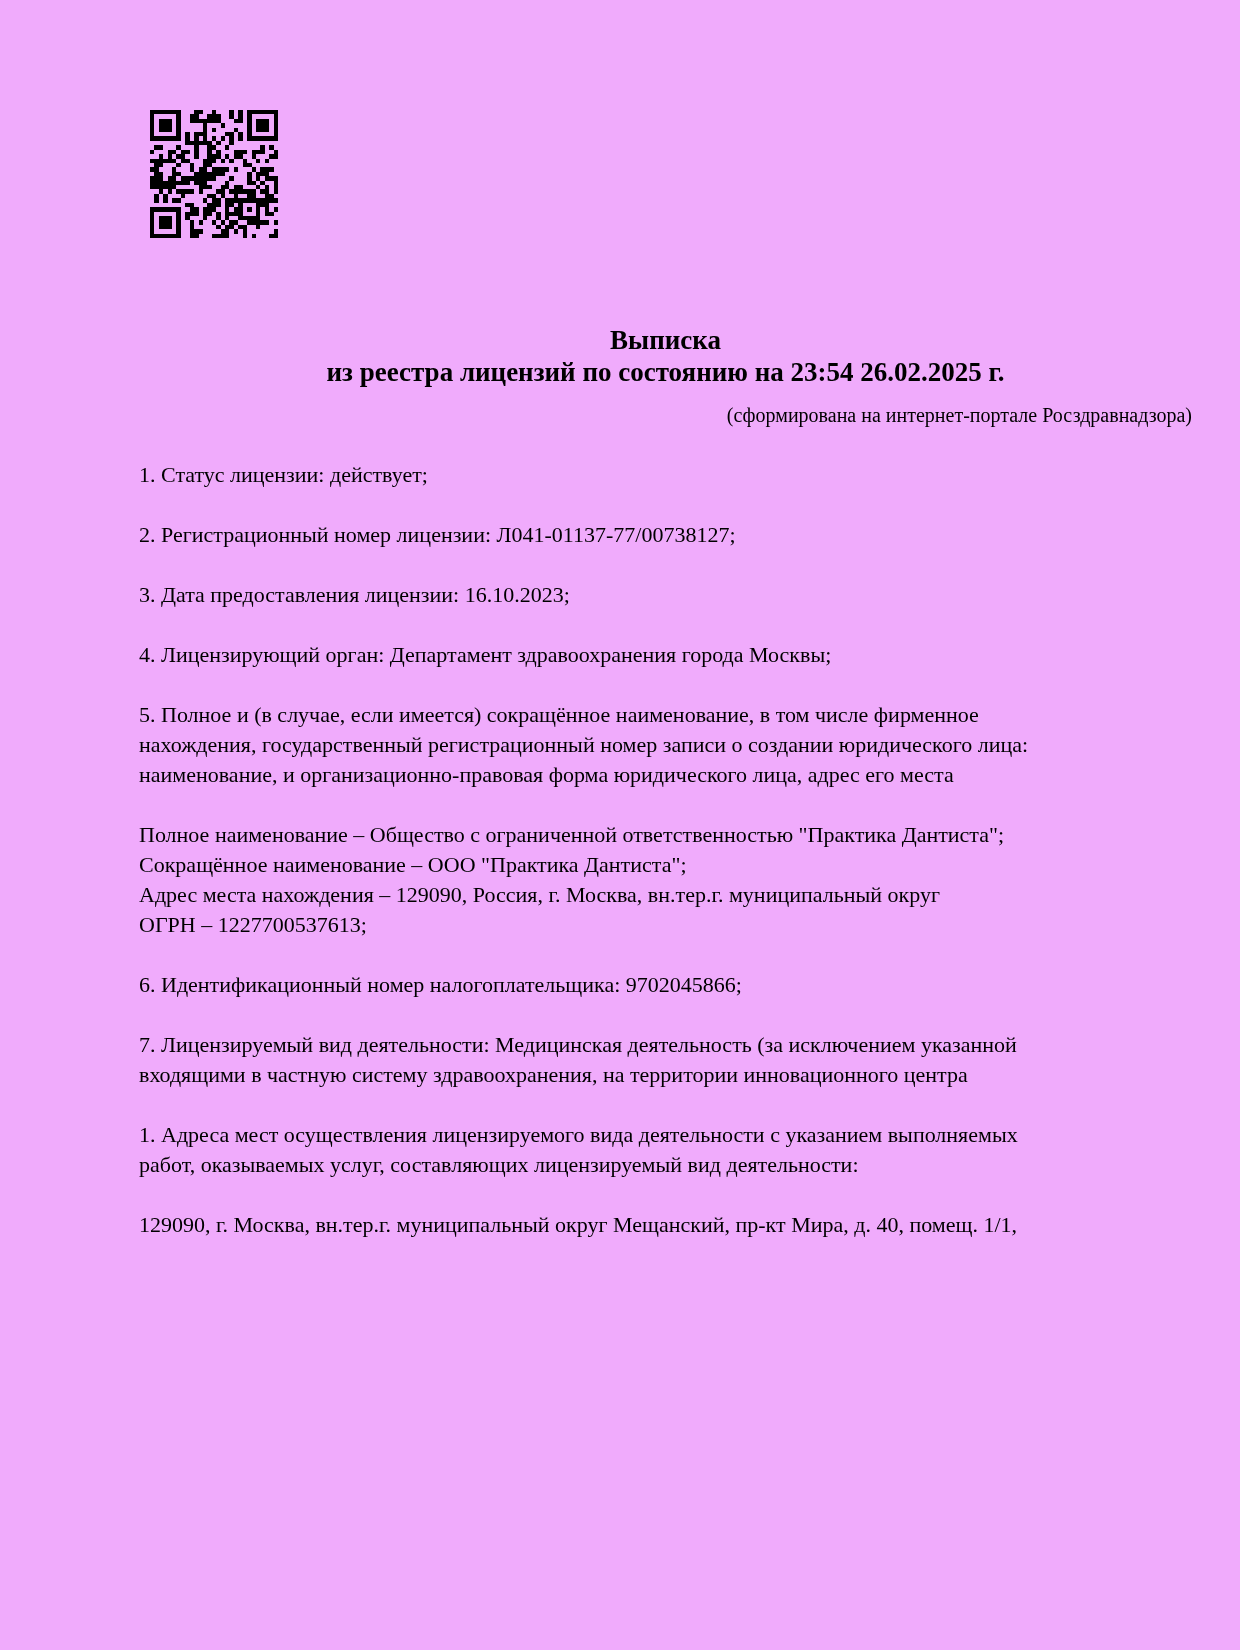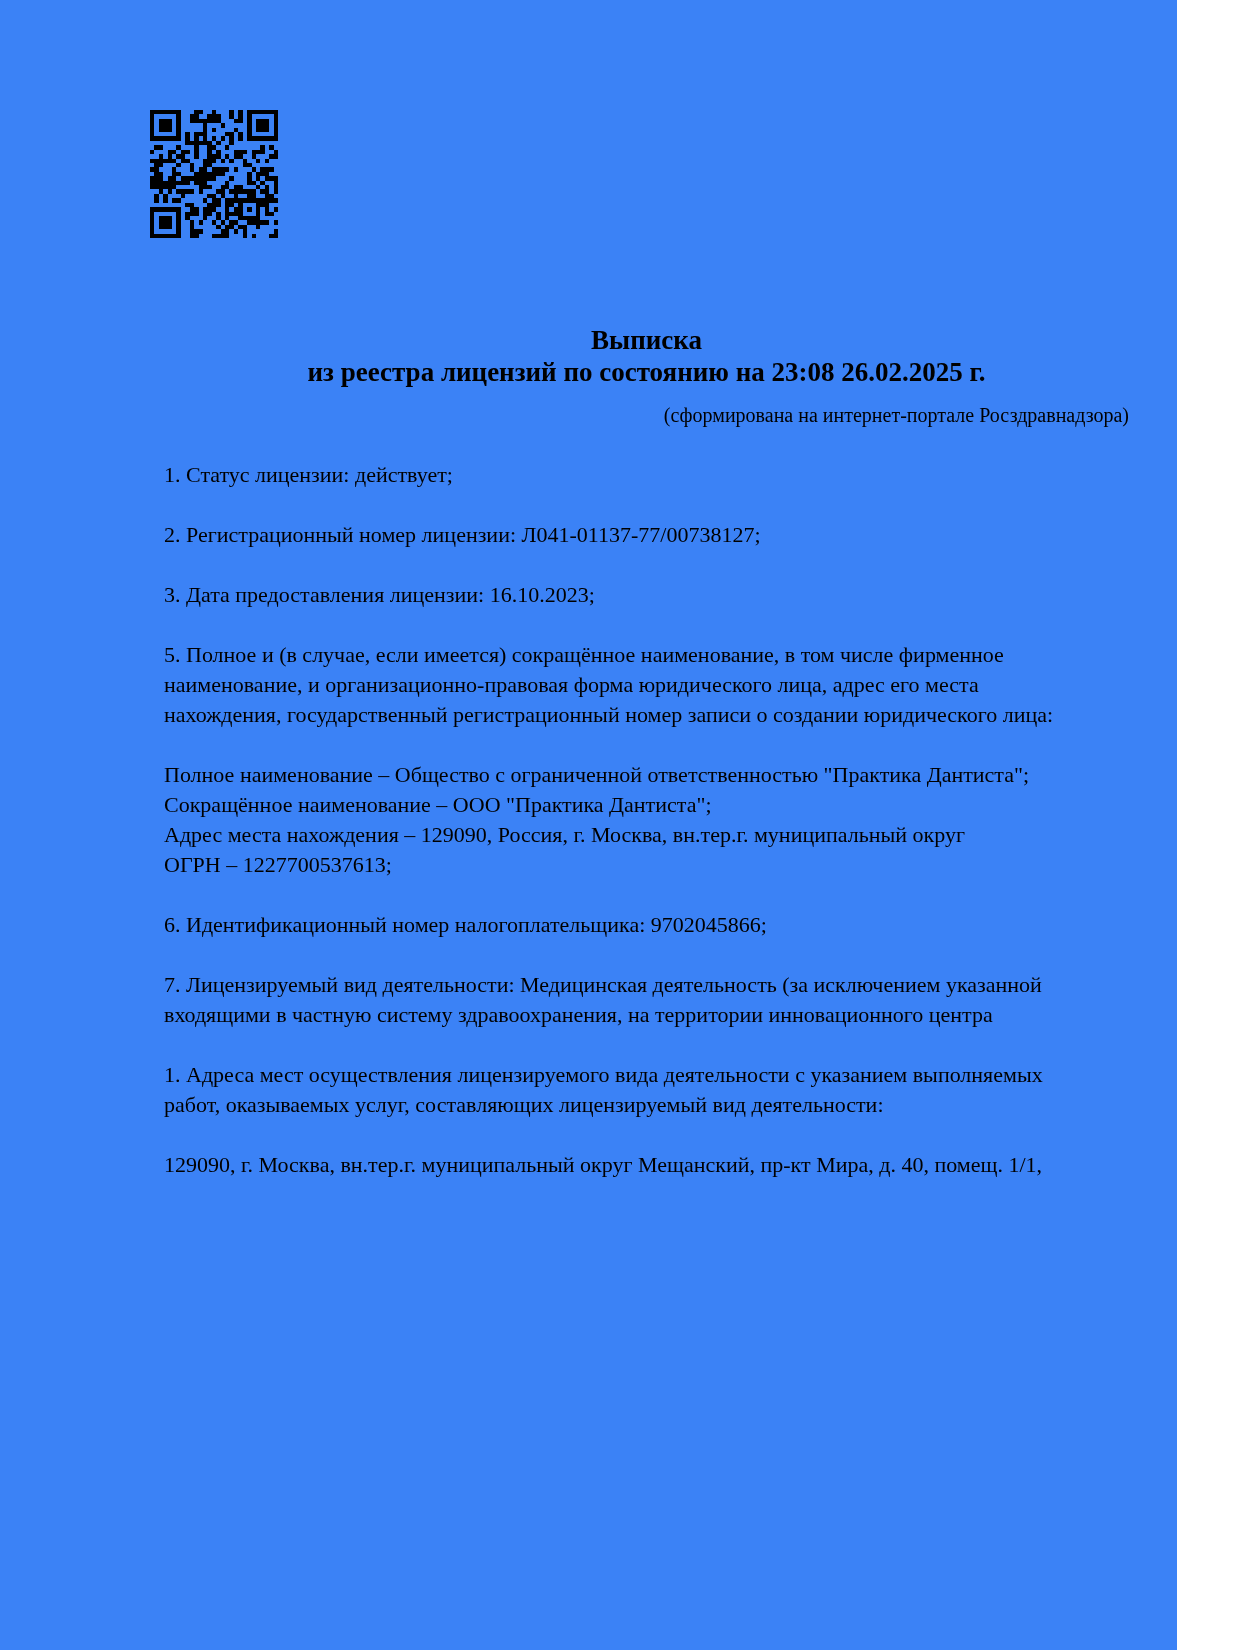--- a/index.html
+++ b/index.html
@@ -5,25 +5,24 @@
   html, body { margin: 0; padding: 0; }
   body {
     width: 1240px;
     height: 1650px;
     background: #ffffff;
     color: #000000;
     font-family: "Liberation Serif", serif;
   }
   .page {
     position: relative;
-    width: 1152px;
+    width: 1240px;
     height: 1650px;
-    background: #3b82f6;
+    background: #f0abfc;
     overflow: hidden;
-    padding-left: 25px;
   }
   .qr {
     position: absolute;
     left: 150px;
     top: 110px;
     width: 128px;
     height: 128px;
   }
   .qr svg { display: block; width: 128px; height: 128px; }
   .content {
@@ -58,39 +57,42 @@
   <div class="qr">
     <svg id="qr-svg" viewBox="0 0 29 29" shape-rendering="crispEdges">
         <path d="M0 0h1v1h-1zM1 0h1v1h-1zM2 0h1v1h-1zM3 0h1v1h-1zM4 0h1v1h-1zM5 0h1v1h-1zM6 0h1v1h-1zM10 0h1v1h-1zM11 0h1v1h-1zM14 0h1v1h-1zM18 0h1v1h-1zM20 0h1v1h-1zM22 0h1v1h-1zM23 0h1v1h-1zM24 0h1v1h-1zM25 0h1v1h-1zM26 0h1v1h-1zM27 0h1v1h-1zM28 0h1v1h-1zM0 1h1v1h-1zM6 1h1v1h-1zM9 1h1v1h-1zM10 1h1v1h-1zM13 1h1v1h-1zM14 1h1v1h-1zM15 1h1v1h-1zM18 1h1v1h-1zM20 1h1v1h-1zM22 1h1v1h-1zM28 1h1v1h-1zM0 2h1v1h-1zM2 2h1v1h-1zM3 2h1v1h-1zM4 2h1v1h-1zM6 2h1v1h-1zM9 2h1v1h-1zM10 2h1v1h-1zM11 2h1v1h-1zM12 2h1v1h-1zM13 2h1v1h-1zM14 2h1v1h-1zM15 2h1v1h-1zM19 2h1v1h-1zM20 2h1v1h-1zM22 2h1v1h-1zM24 2h1v1h-1zM25 2h1v1h-1zM26 2h1v1h-1zM28 2h1v1h-1zM0 3h1v1h-1zM2 3h1v1h-1zM3 3h1v1h-1zM4 3h1v1h-1zM6 3h1v1h-1zM12 3h1v1h-1zM16 3h1v1h-1zM22 3h1v1h-1zM24 3h1v1h-1zM25 3h1v1h-1zM26 3h1v1h-1zM28 3h1v1h-1zM0 4h1v1h-1zM2 4h1v1h-1zM3 4h1v1h-1zM4 4h1v1h-1zM6 4h1v1h-1zM12 4h1v1h-1zM14 4h1v1h-1zM19 4h1v1h-1zM22 4h1v1h-1zM24 4h1v1h-1zM25 4h1v1h-1zM26 4h1v1h-1zM28 4h1v1h-1zM0 5h1v1h-1zM6 5h1v1h-1zM8 5h1v1h-1zM10 5h1v1h-1zM11 5h1v1h-1zM12 5h1v1h-1zM17 5h1v1h-1zM18 5h1v1h-1zM20 5h1v1h-1zM22 5h1v1h-1zM28 5h1v1h-1zM0 6h1v1h-1zM1 6h1v1h-1zM2 6h1v1h-1zM3 6h1v1h-1zM4 6h1v1h-1zM5 6h1v1h-1zM6 6h1v1h-1zM8 6h1v1h-1zM10 6h1v1h-1zM12 6h1v1h-1zM14 6h1v1h-1zM16 6h1v1h-1zM18 6h1v1h-1zM20 6h1v1h-1zM22 6h1v1h-1zM23 6h1v1h-1zM24 6h1v1h-1zM25 6h1v1h-1zM26 6h1v1h-1zM27 6h1v1h-1zM28 6h1v1h-1zM8 7h1v1h-1zM9 7h1v1h-1zM10 7h1v1h-1zM11 7h1v1h-1zM12 7h1v1h-1zM13 7h1v1h-1zM15 7h1v1h-1zM18 7h1v1h-1zM1 8h1v1h-1zM2 8h1v1h-1zM6 8h1v1h-1zM10 8h1v1h-1zM13 8h1v1h-1zM14 8h1v1h-1zM17 8h1v1h-1zM25 8h1v1h-1zM27 8h1v1h-1zM0 9h1v1h-1zM4 9h1v1h-1zM5 9h1v1h-1zM7 9h1v1h-1zM8 9h1v1h-1zM10 9h1v1h-1zM13 9h1v1h-1zM15 9h1v1h-1zM19 9h1v1h-1zM20 9h1v1h-1zM21 9h1v1h-1zM23 9h1v1h-1zM24 9h1v1h-1zM25 9h1v1h-1zM28 9h1v1h-1zM2 10h1v1h-1zM4 10h1v1h-1zM6 10h1v1h-1zM7 10h1v1h-1zM10 10h1v1h-1zM13 10h1v1h-1zM14 10h1v1h-1zM15 10h1v1h-1zM17 10h1v1h-1zM19 10h1v1h-1zM20 10h1v1h-1zM23 10h1v1h-1zM27 10h1v1h-1zM28 10h1v1h-1zM0 11h1v1h-1zM1 11h1v1h-1zM2 11h1v1h-1zM3 11h1v1h-1zM4 11h1v1h-1zM5 11h1v1h-1zM7 11h1v1h-1zM8 11h1v1h-1zM12 11h1v1h-1zM13 11h1v1h-1zM14 11h1v1h-1zM16 11h1v1h-1zM18 11h1v1h-1zM21 11h1v1h-1zM24 11h1v1h-1zM26 11h1v1h-1zM1 12h1v1h-1zM2 12h1v1h-1zM6 12h1v1h-1zM9 12h1v1h-1zM12 12h1v1h-1zM13 12h1v1h-1zM21 12h1v1h-1zM22 12h1v1h-1zM0 13h1v1h-1zM1 13h1v1h-1zM5 13h1v1h-1zM9 13h1v1h-1zM11 13h1v1h-1zM12 13h1v1h-1zM14 13h1v1h-1zM15 13h1v1h-1zM16 13h1v1h-1zM17 13h1v1h-1zM19 13h1v1h-1zM23 13h1v1h-1zM25 13h1v1h-1zM26 13h1v1h-1zM27 13h1v1h-1zM1 14h1v1h-1zM2 14h1v1h-1zM5 14h1v1h-1zM6 14h1v1h-1zM10 14h1v1h-1zM11 14h1v1h-1zM12 14h1v1h-1zM13 14h1v1h-1zM14 14h1v1h-1zM15 14h1v1h-1zM16 14h1v1h-1zM22 14h1v1h-1zM24 14h1v1h-1zM25 14h1v1h-1zM26 14h1v1h-1zM0 15h1v1h-1zM1 15h1v1h-1zM2 15h1v1h-1zM4 15h1v1h-1zM5 15h1v1h-1zM7 15h1v1h-1zM8 15h1v1h-1zM9 15h1v1h-1zM10 15h1v1h-1zM11 15h1v1h-1zM12 15h1v1h-1zM13 15h1v1h-1zM14 15h1v1h-1zM18 15h1v1h-1zM22 15h1v1h-1zM24 15h1v1h-1zM26 15h1v1h-1zM27 15h1v1h-1zM28 15h1v1h-1zM0 16h1v1h-1zM1 16h1v1h-1zM2 16h1v1h-1zM3 16h1v1h-1zM4 16h1v1h-1zM5 16h1v1h-1zM6 16h1v1h-1zM7 16h1v1h-1zM8 16h1v1h-1zM10 16h1v1h-1zM11 16h1v1h-1zM12 16h1v1h-1zM17 16h1v1h-1zM22 16h1v1h-1zM23 16h1v1h-1zM25 16h1v1h-1zM28 16h1v1h-1zM0 17h1v1h-1zM1 17h1v1h-1zM2 17h1v1h-1zM3 17h1v1h-1zM4 17h1v1h-1zM5 17h1v1h-1zM11 17h1v1h-1zM12 17h1v1h-1zM13 17h1v1h-1zM16 17h1v1h-1zM17 17h1v1h-1zM19 17h1v1h-1zM20 17h1v1h-1zM24 17h1v1h-1zM26 17h1v1h-1zM28 17h1v1h-1zM2 18h1v1h-1zM4 18h1v1h-1zM6 18h1v1h-1zM7 18h1v1h-1zM8 18h1v1h-1zM9 18h1v1h-1zM11 18h1v1h-1zM15 18h1v1h-1zM16 18h1v1h-1zM18 18h1v1h-1zM19 18h1v1h-1zM20 18h1v1h-1zM21 18h1v1h-1zM22 18h1v1h-1zM23 18h1v1h-1zM25 18h1v1h-1zM26 18h1v1h-1zM28 18h1v1h-1zM1 19h1v1h-1zM3 19h1v1h-1zM7 19h1v1h-1zM13 19h1v1h-1zM14 19h1v1h-1zM16 19h1v1h-1zM19 19h1v1h-1zM22 19h1v1h-1zM23 19h1v1h-1zM26 19h1v1h-1zM27 19h1v1h-1zM1 20h1v1h-1zM3 20h1v1h-1zM5 20h1v1h-1zM6 20h1v1h-1zM12 20h1v1h-1zM14 20h1v1h-1zM15 20h1v1h-1zM17 20h1v1h-1zM18 20h1v1h-1zM19 20h1v1h-1zM20 20h1v1h-1zM21 20h1v1h-1zM22 20h1v1h-1zM23 20h1v1h-1zM24 20h1v1h-1zM25 20h1v1h-1zM26 20h1v1h-1zM27 20h1v1h-1zM28 20h1v1h-1zM8 21h1v1h-1zM9 21h1v1h-1zM13 21h1v1h-1zM14 21h1v1h-1zM15 21h1v1h-1zM17 21h1v1h-1zM18 21h1v1h-1zM20 21h1v1h-1zM24 21h1v1h-1zM25 21h1v1h-1zM26 21h1v1h-1zM0 22h1v1h-1zM1 22h1v1h-1zM2 22h1v1h-1zM3 22h1v1h-1zM4 22h1v1h-1zM5 22h1v1h-1zM6 22h1v1h-1zM9 22h1v1h-1zM10 22h1v1h-1zM12 22h1v1h-1zM13 22h1v1h-1zM14 22h1v1h-1zM17 22h1v1h-1zM19 22h1v1h-1zM20 22h1v1h-1zM22 22h1v1h-1zM24 22h1v1h-1zM26 22h1v1h-1zM28 22h1v1h-1zM0 23h1v1h-1zM6 23h1v1h-1zM8 23h1v1h-1zM9 23h1v1h-1zM10 23h1v1h-1zM12 23h1v1h-1zM13 23h1v1h-1zM15 23h1v1h-1zM17 23h1v1h-1zM18 23h1v1h-1zM19 23h1v1h-1zM20 23h1v1h-1zM24 23h1v1h-1zM26 23h1v1h-1zM27 23h1v1h-1zM0 24h1v1h-1zM2 24h1v1h-1zM3 24h1v1h-1zM4 24h1v1h-1zM6 24h1v1h-1zM8 24h1v1h-1zM12 24h1v1h-1zM15 24h1v1h-1zM17 24h1v1h-1zM20 24h1v1h-1zM21 24h1v1h-1zM22 24h1v1h-1zM23 24h1v1h-1zM24 24h1v1h-1zM0 25h1v1h-1zM2 25h1v1h-1zM3 25h1v1h-1zM4 25h1v1h-1zM6 25h1v1h-1zM9 25h1v1h-1zM11 25h1v1h-1zM14 25h1v1h-1zM16 25h1v1h-1zM18 25h1v1h-1zM19 25h1v1h-1zM22 25h1v1h-1zM23 25h1v1h-1zM24 25h1v1h-1zM25 25h1v1h-1zM26 25h1v1h-1zM28 25h1v1h-1zM0 26h1v1h-1zM2 26h1v1h-1zM3 26h1v1h-1zM4 26h1v1h-1zM6 26h1v1h-1zM9 26h1v1h-1zM15 26h1v1h-1zM17 26h1v1h-1zM18 26h1v1h-1zM20 26h1v1h-1zM21 26h1v1h-1zM24 26h1v1h-1zM0 27h1v1h-1zM6 27h1v1h-1zM9 27h1v1h-1zM10 27h1v1h-1zM11 27h1v1h-1zM16 27h1v1h-1zM17 27h1v1h-1zM19 27h1v1h-1zM21 27h1v1h-1zM28 27h1v1h-1zM0 28h1v1h-1zM1 28h1v1h-1zM2 28h1v1h-1zM3 28h1v1h-1zM4 28h1v1h-1zM5 28h1v1h-1zM6 28h1v1h-1zM9 28h1v1h-1zM10 28h1v1h-1zM14 28h1v1h-1zM15 28h1v1h-1zM16 28h1v1h-1zM17 28h1v1h-1zM21 28h1v1h-1zM23 28h1v1h-1zM27 28h1v1h-1zM28 28h1v1h-1z" fill="#000"></path>
       </svg>
   </div>
 
   <div class="content">
 
     <div class="title">
       <div>Выписка</div>
-      <div>из реестра лицензий по состоянию на 23:08 26.02.2025 г.</div>
+      <div>из реестра лицензий по состоянию на 23:54 26.02.2025 г.</div>
     </div>
 
     <div class="note">(сформирована на интернет-портале Росздравнадзора)</div>
 
     <div class="doc-body" id="doc-body">
         <div class="para">
           <div class="line">1. Статус лицензии: действует;</div>
         </div>
         <div class="para">
           <div class="line">2. Регистрационный номер лицензии: Л041-01137-77/00738127;</div>
         </div>
         <div class="para">
           <div class="line">3. Дата предоставления лицензии: 16.10.2023;</div>
         </div>
         <div class="para">
+          <div class="line">4. Лицензирующий орган: Департамент здравоохранения города Москвы;</div>
+        </div>
+        <div class="para">
           <div class="line">5. Полное и (в случае, если имеется) сокращённое наименование, в том числе фирменное</div>
+          <div class="line">нахождения, государственный регистрационный номер записи о создании юридического лица:</div>
           <div class="line">наименование, и организационно-правовая форма юридического лица, адрес его места</div>
-          <div class="line">нахождения, государственный регистрационный номер записи о создании юридического лица:</div>
         </div>
         <div class="para">
           <div class="line">Полное наименование – Общество с ограниченной ответственностью "Практика Дантиста";</div>
           <div class="line">Сокращённое наименование – ООО "Практика Дантиста";</div>
           <div class="line">Адрес места нахождения – 129090, Россия, г. Москва, вн.тер.г. муниципальный округ</div>
           <div class="line">ОГРН – 1227700537613;</div>
         </div>
         <div class="para">
           <div class="line">6. Идентификационный номер налогоплательщика: 9702045866;</div>
         </div>

